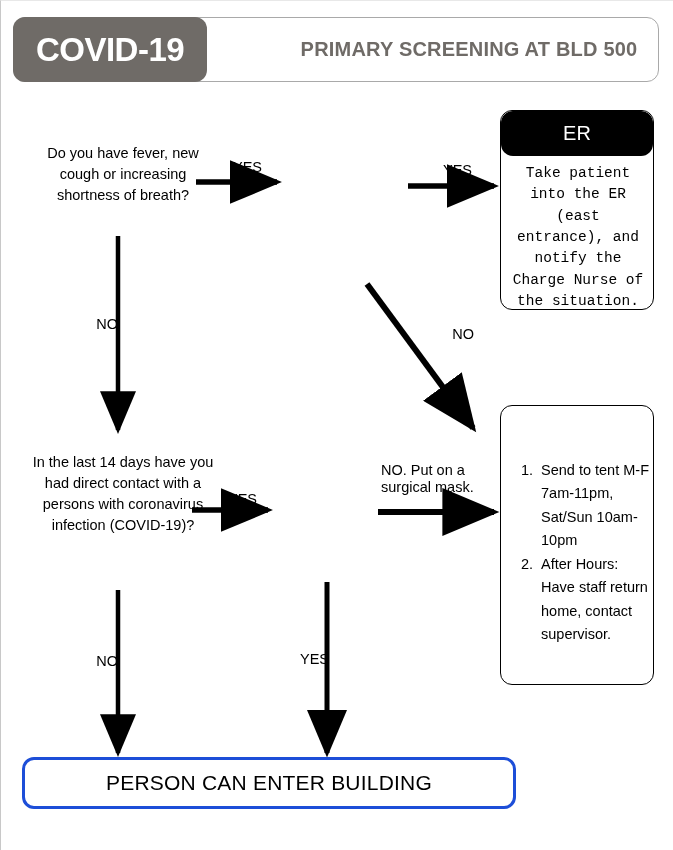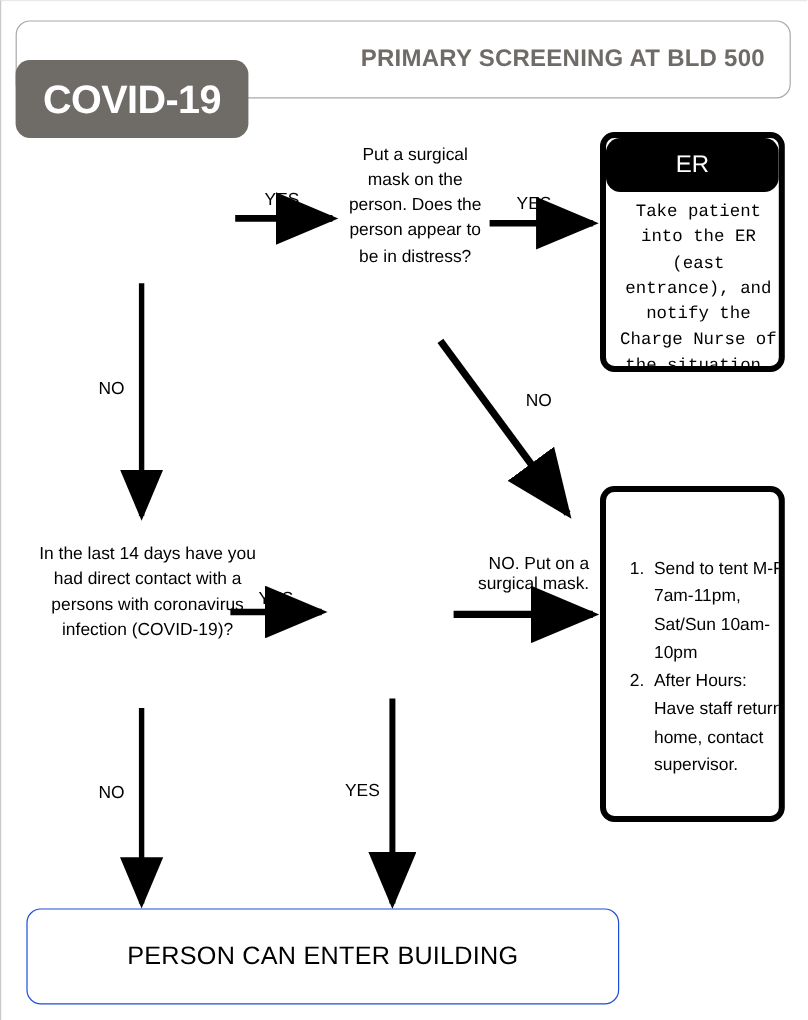--- a/index.html
+++ b/index.html
@@ -44,21 +44,20 @@
     left: 13px;
     top: 17px;
     width: 194px;
     height: 65px;
     background: #6f6b67;
     border-radius: 12px;
     box-sizing: border-box;
     display: flex;
     align-items: center;
     justify-content: center;
-    margin-top: 33px;
   }
   #header-badge-label {
     color: #ffffff;
     font-size: 33px;
     font-weight: bold;
     letter-spacing: -0.5px;
     line-height: 1;
   }
   #header-title {
     position: absolute;
@@ -87,48 +86,48 @@
   #q1-text  { left: 28px;  top: 143px; width: 190px; }
   #a1-text  { left: 290px; top: 119px; width: 112px; }
   #q2-text  { left: 32px;  top: 452px; width: 182px; }
   #q3-text  { left: 278px; top: 460px; width: 98px;  }
 
   
   .edge-label {
     position: absolute;
     color: #000000;
     font-size: 14.5px;
-    text-align: center;
+    text-align: right;
     line-height: 1.2;
     font-family: "Liberation Sans", sans-serif;
   }
   #lbl-yes-1 { left: 208px; top: 159px; width: 54px; }
   #lbl-yes-2 { left: 418px; top: 162px; width: 54px; }
   #lbl-no-1  { left: 68px;  top: 316px; width: 50px; }
   #lbl-no-2  { left: 424px; top: 326px; width: 50px; }
   #lbl-yes-3 { left: 203px; top: 491px; width: 54px; }
   #lbl-no-3  { left: 68px;  top: 653px; width: 50px; }
   #lbl-yes-4 { left: 275px; top: 651px; width: 54px; }
   #lbl-no-mask {
     left: 381px; top: 462px; width: 110px;
-    text-align: right;
+    text-align: left;
   }
 
   
   #arrows {
     position: absolute;
     left: 0; top: 0;
     width: 673px; height: 850px;
     pointer-events: none;
   }
 
   
   .outcome-box {
     position: absolute;
-    border: 5px solid #000000;
+    border: 1px solid #000000;
     border-radius: 12px;
     background: #ffffff;
     box-sizing: border-box;
     overflow: hidden;
   }
   .outcome-header {
     position: absolute;
     left: 0; top: 0;
     width: 100%;
     background: #000000;
@@ -171,22 +170,22 @@
     margin: 0 0 0 0;
     padding-left: 4px;
   }
 
   
   #final-box {
     position: absolute;
     left: 22px;
     top: 757px;
     width: 494px;
-    height: 80px;
-    border: 1px solid #1d4ed8;
+    height: 52px;
+    border: 3px solid #1d4ed8;
     border-radius: 12px;
     background: #ffffff;
     box-sizing: border-box;
     display: flex;
     align-items: center;
     justify-content: center;
   }
   #final-label {
     font-size: 21px;
     color: #000000;
@@ -223,22 +222,22 @@
 
     <line x1="192" y1="510" x2="268" y2="510" stroke="#000000" stroke-width="5.5" marker-end="url(#ah)"></line>
 
     <line x1="378" y1="512" x2="494" y2="512" stroke="#000000" stroke-width="6" marker-end="url(#ah)"></line>
 
     <line x1="118" y1="590" x2="118" y2="753" stroke="#000000" stroke-width="4.5" marker-end="url(#ah)"></line>
 
     <line x1="327" y1="582" x2="327" y2="753" stroke="#000000" stroke-width="5" marker-end="url(#ah)"></line>
   </svg>
 
-
-  <div class="flow-text" id="a1-text">Put a surgical mask on the person. Does the person appear to be in distress?</div>
+  <div class="flow-text" id="q1-text">Do you have fever, new cough or increasing shortness of breath?</div>
+
 
   <div class="flow-text" id="q2-text">In the last 14 days have you had direct contact with a persons with coronavirus infection (COVID-19)?</div>
 
 
   <div class="edge-label" id="lbl-yes-1">YES</div>
   <div class="edge-label" id="lbl-yes-2">YES</div>
   <div class="edge-label" id="lbl-no-1">NO</div>
   <div class="edge-label" id="lbl-no-2">NO</div>
   <div class="edge-label" id="lbl-yes-3">YES</div>
   <div class="edge-label" id="lbl-no-3">NO</div>

